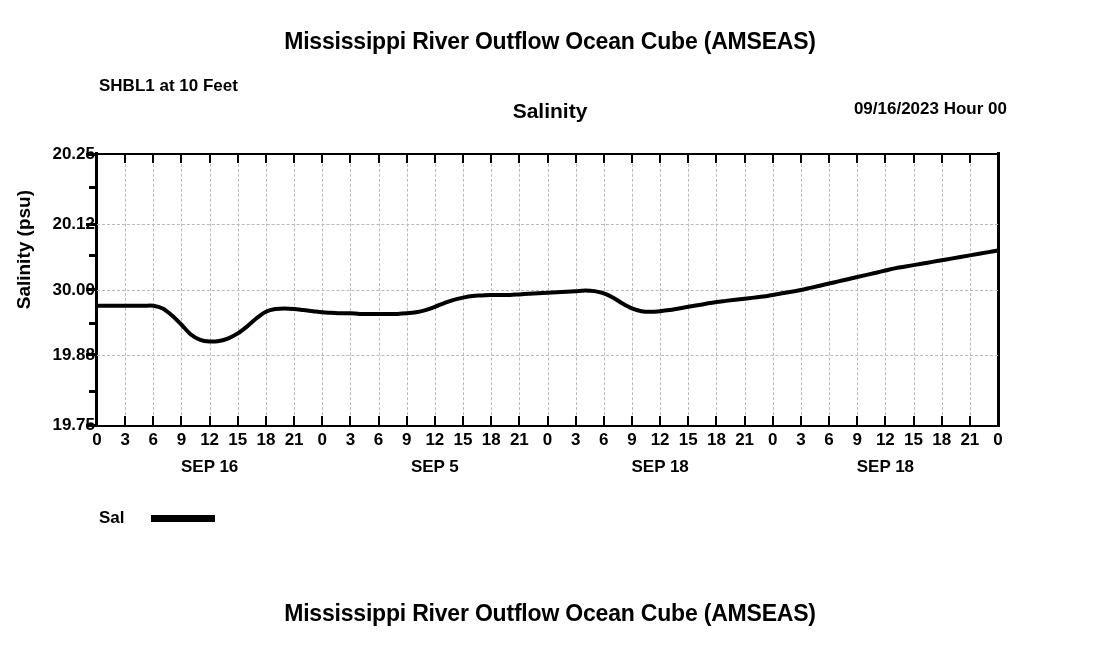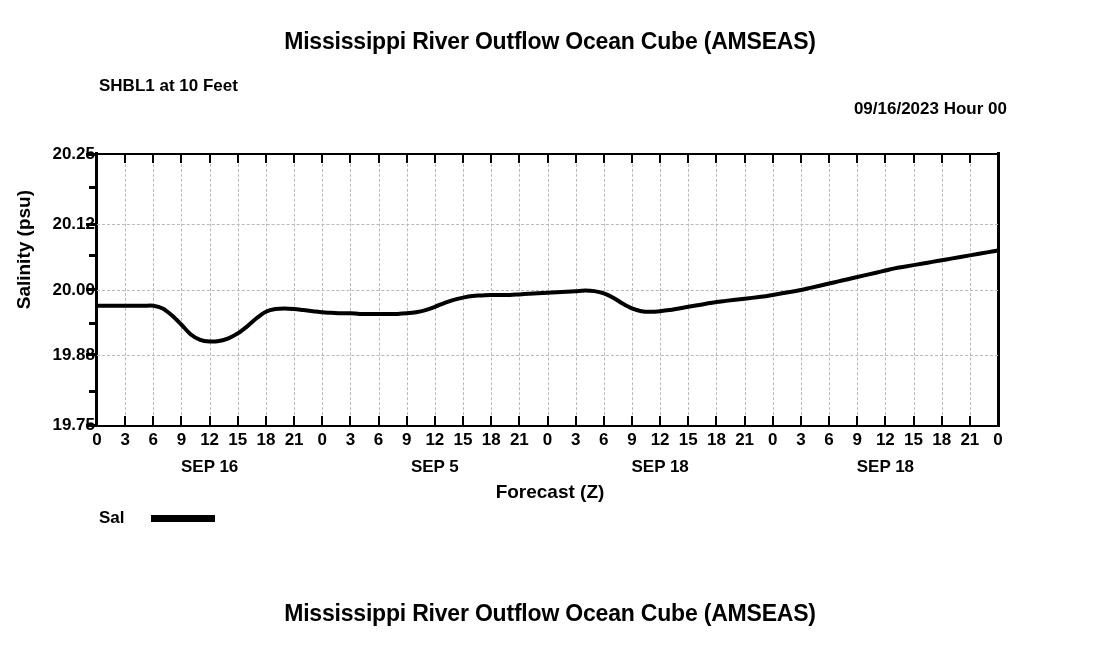--- a/index.html
+++ b/index.html
@@ -203,38 +203,39 @@
   svg.series { position: absolute; left: 0; top: 0; overflow: visible; }
 </style>
 </head>
 <body>
 
 <div class="page">
 
   <div class="title-top">Mississippi River Outflow Ocean Cube (AMSEAS)</div>
 
   <div class="meta-station">SHBL1 at 10 Feet</div>
+  <div class="meta-param">Salinity</div>
   <div class="meta-date">09/16/2023 Hour 00</div>
 
   <div class="axis-title-y">Salinity (psu)</div>
 
   <div class="plot">
     <div class="axis-left"></div>
     <div class="axis-right"></div>
     <div class="axis-top"></div>
     <div class="axis-bottom"></div>
     <div id="grid-layer">
         <div class="tick-y-major" style="top: 269.5px;"></div>
         <div class="ylabel-txt" style="top: 271px;">19.75</div>
         <div class="gridh" style="top: 200.54px;"></div>
         <div class="tick-y-major" style="top: 199.04px;"></div>
         <div class="ylabel-txt" style="top: 200.54px;">19.88</div>
         <div class="gridh" style="top: 135.5px;"></div>
         <div class="tick-y-major" style="top: 134px;"></div>
-        <div class="ylabel-txt" style="top: 135.5px;">20.00</div>
+        <div class="ylabel-txt" style="top: 135.5px;">30.00</div>
         <div class="gridh" style="top: 70.46px;"></div>
         <div class="tick-y-major" style="top: 68.96px;"></div>
         <div class="ylabel-txt" style="top: 70.46px;">20.12</div>
         <div class="tick-y-major" style="top: -1.5px;"></div>
         <div class="ylabel-txt" style="top: 0px;">20.25</div>
         <div class="tick-y-minor" style="top: 235.625px;"></div>
         <div class="tick-y-minor" style="top: 167.875px;"></div>
         <div class="tick-y-minor" style="top: 100.125px;"></div>
         <div class="tick-y-minor" style="top: 32.375px;"></div>
         <div class="tick-top" style="left: -1px;"></div>
@@ -372,21 +373,20 @@
       <div class="xlabel-hour" style="left: 885.375px;">12</div>
       <div class="xlabel-hour" style="left: 913.531px;">15</div>
       <div class="xlabel-hour" style="left: 941.688px;">18</div>
       <div class="xlabel-hour" style="left: 969.844px;">21</div>
       <div class="xlabel-hour" style="left: 998px;">0</div>
       <div class="xlabel-day" style="left: 209.625px;">SEP 16</div>
       <div class="xlabel-day" style="left: 434.875px;">SEP 5</div>
       <div class="xlabel-day" style="left: 660.125px;">SEP 18</div>
       <div class="xlabel-day" style="left: 885.375px;">SEP 18</div>
     </div>
-  <div class="axis-title-x">Forecast (Z)</div>
 
   <div class="legend">
     <span class="legend-label">Sal</span>
     <span class="legend-swatch"></span>
   </div>
 
   <div class="title-bottom">Mississippi River Outflow Ocean Cube (AMSEAS)</div>
 </div>
 
 </body></html>

